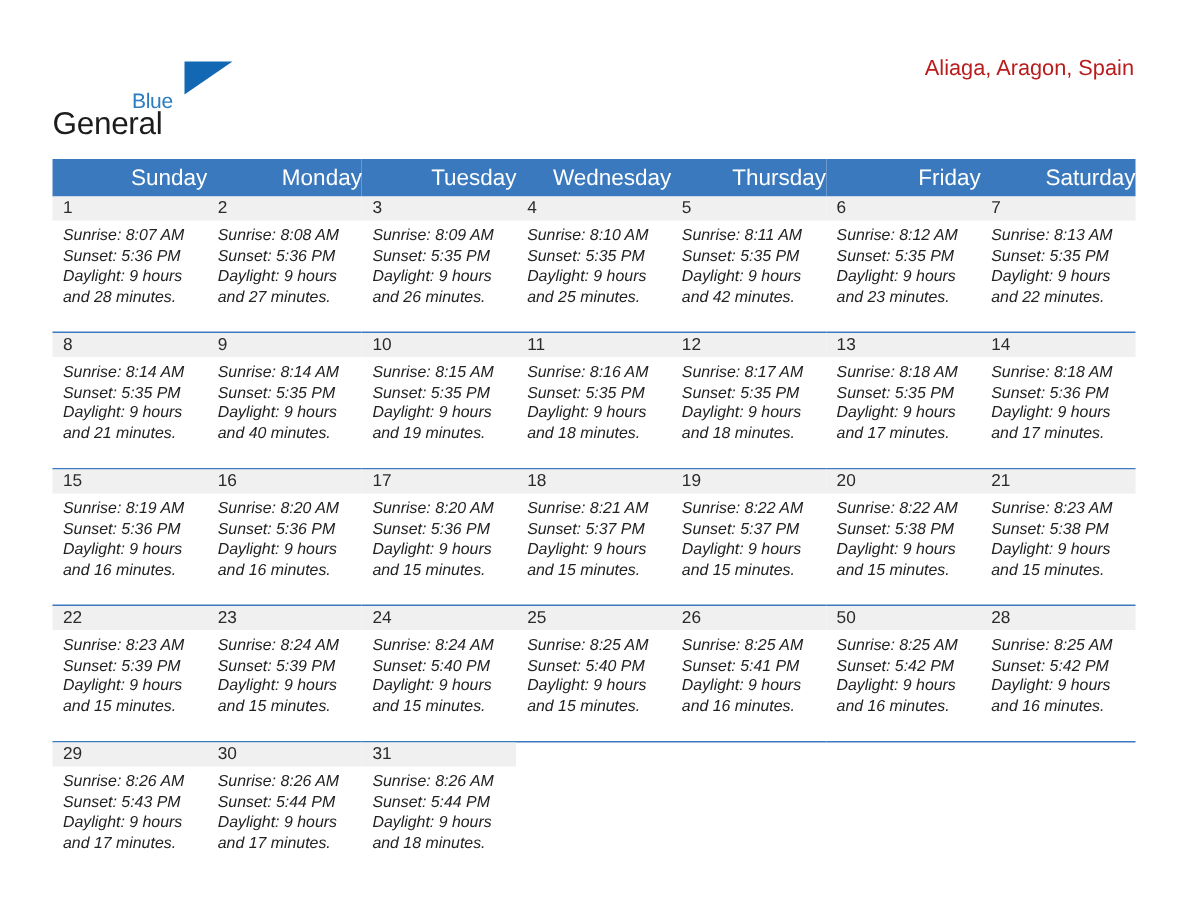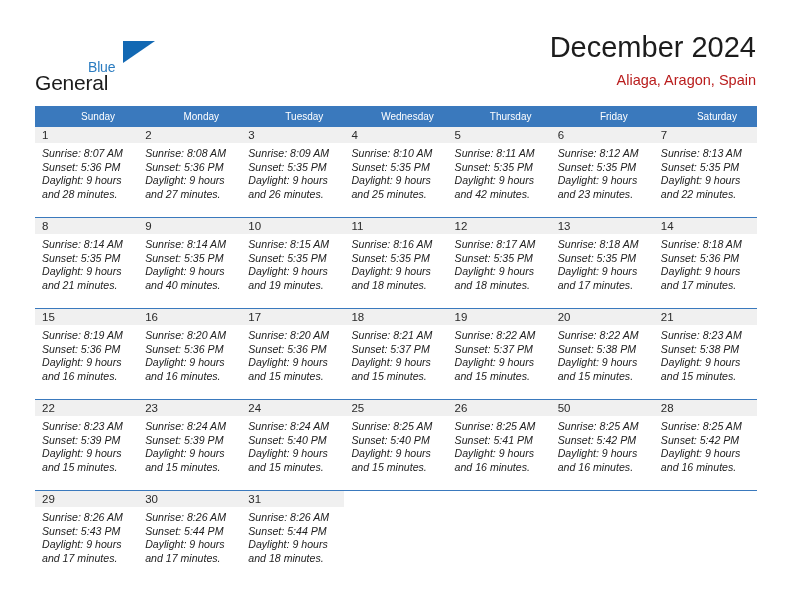--- a/index.html
+++ b/index.html
@@ -80,23 +80,23 @@
     position: absolute;
     left: 35px;
     top: 106px;
     width: 722px;
     border-collapse: collapse;
     table-layout: fixed;
   }
   .calendar th {
     background: #3a79bd;
     color: #ffffff;
-    font-size: 10px;
+    font-size: 15px;
     font-weight: normal;
-    text-align: center;
+    text-align: right;
     padding: 4px 0 4px 23px;
     height: 21px;
     border: none;
   }
   .week-row td {
     vertical-align: top;
     padding: 0;
     border-top: 1.3px solid #3a79bd;
     height: 90px;
   }
@@ -137,21 +137,20 @@
 
   <div class="header">
 
     <div class="brand">
       <span class="brand-general">General</span>
       <span class="brand-triangle"></span>
       <span class="brand-blue">Blue</span>
     </div>
 
     <div class="title-block">
-      <div class="cal-title">December 2024</div>
       <div class="cal-subtitle">Aliaga, Aragon, Spain</div>
     </div>
 
   </div>
 
   <table class="calendar">
     <thead>
       <tr>
         <th>Sunday</th>
         <th>Monday</th>

